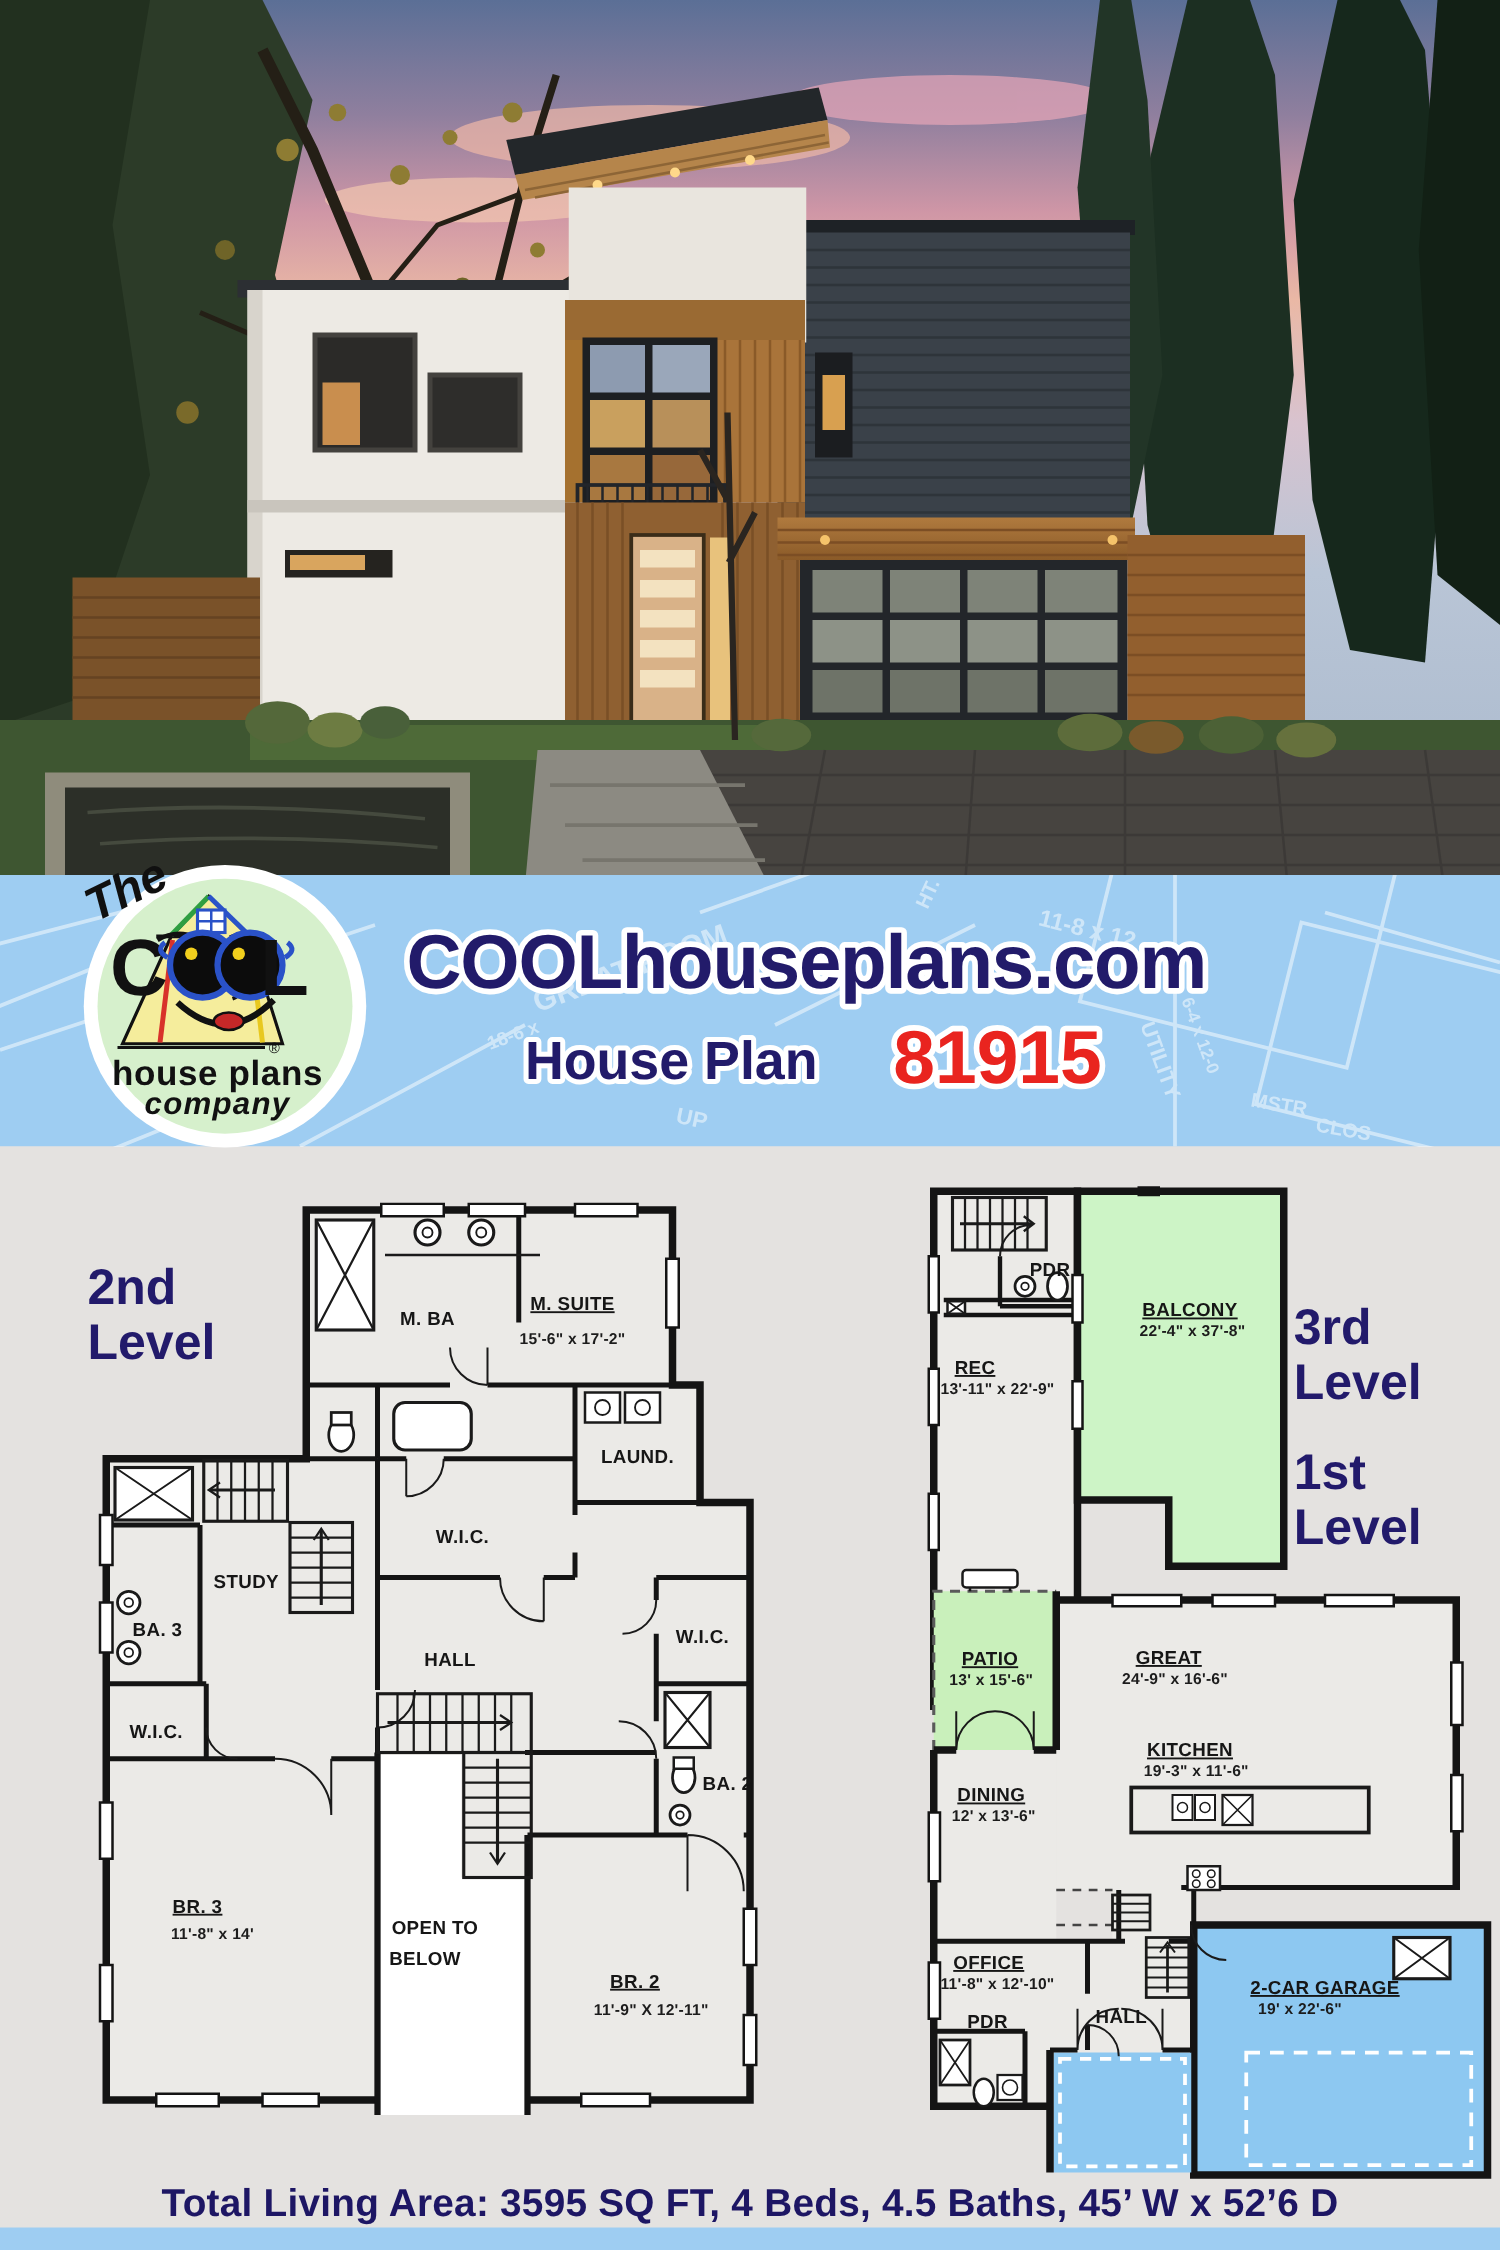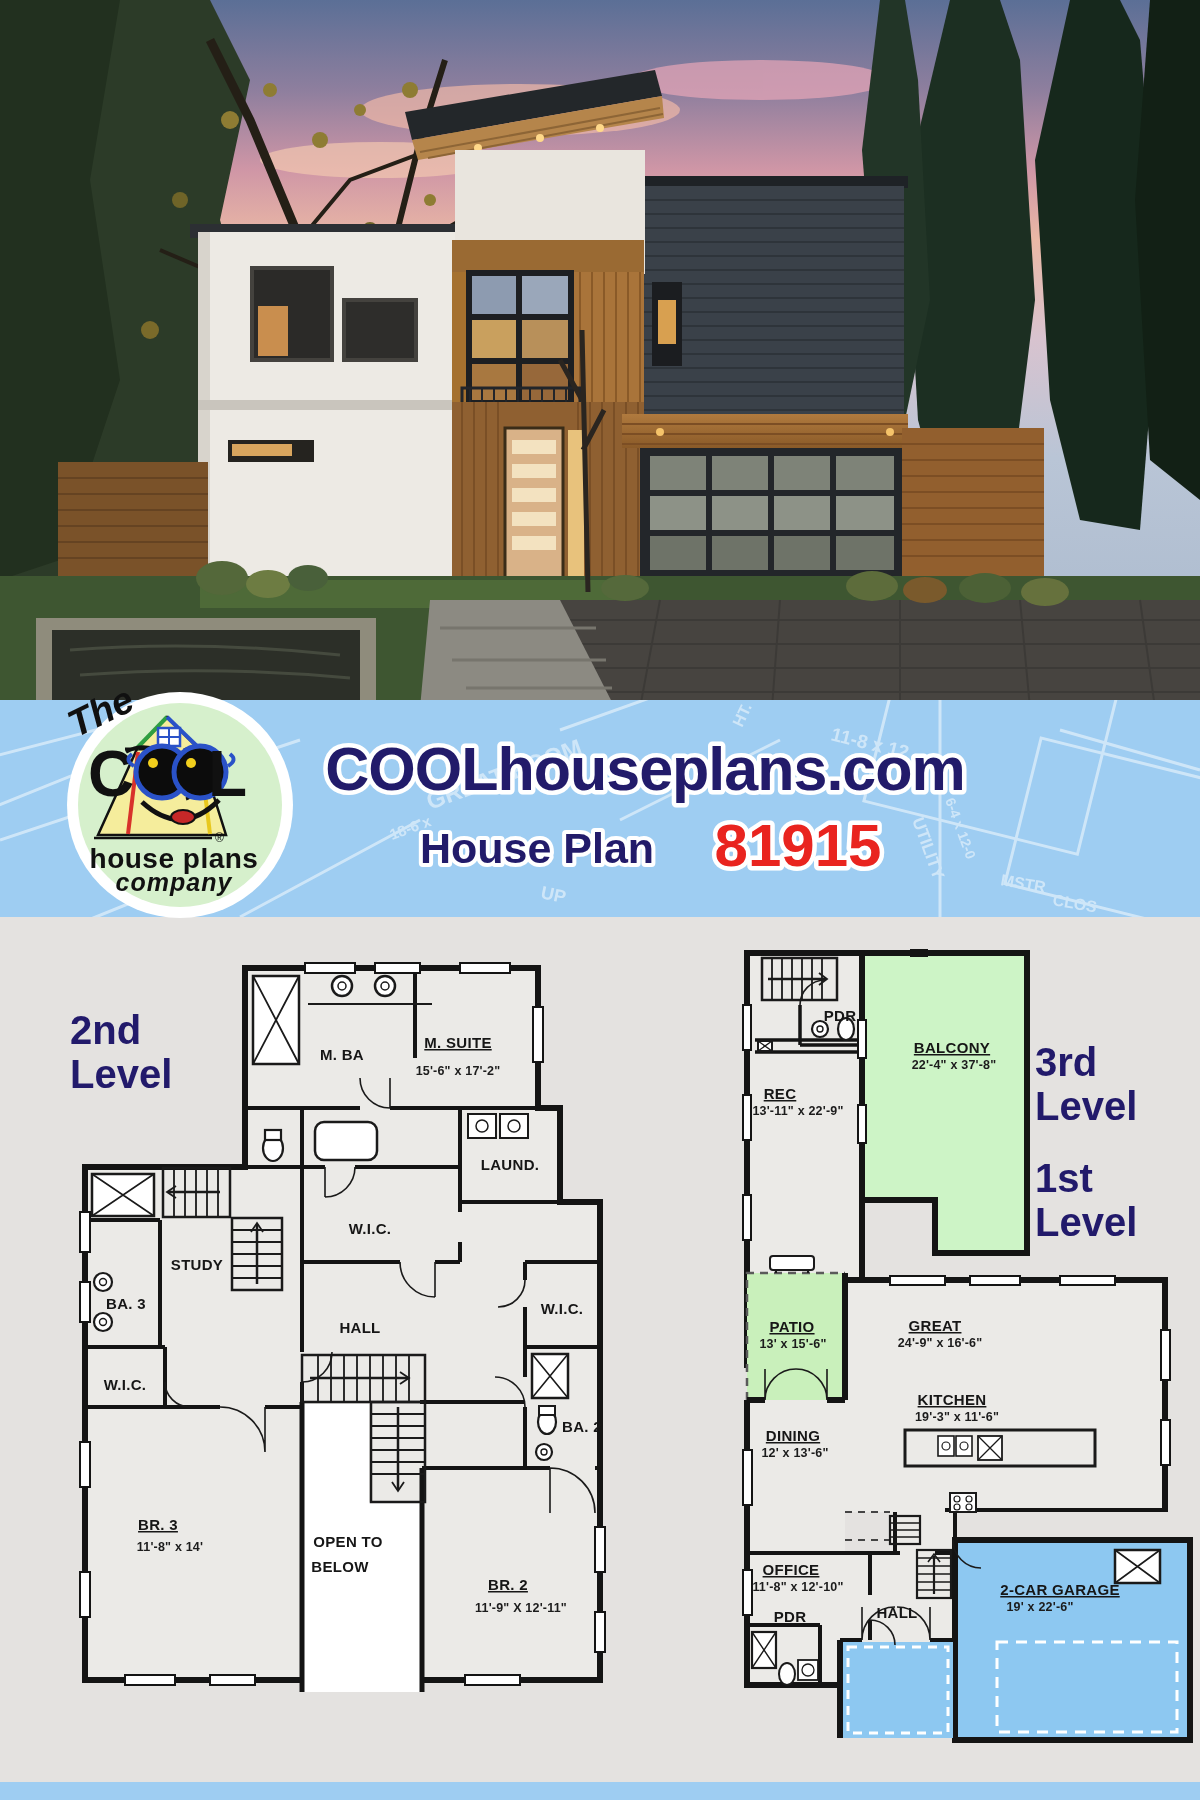--- a/index.html
+++ b/index.html
@@ -560,15 +560,16 @@
       <text class="room-dim" x="155" y="207">12' x 13'-6"</text>
       <text class="room-name" x="151" y="325">OFFICE</text>
       <text class="room-dim" x="158" y="341">11'-8" x 12'-10"</text>
       <text class="room-name2" x="257" y="368" font-size="13.5">HALL</text>
       <text class="room-name2" x="150" y="372" font-size="13">PDR</text>
       <text class="room-name" x="420" y="345">2-CAR GARAGE</text>
       <text class="room-dim" x="400" y="361">19' x 22'-6"</text>
     </g>
   </svg>
 
+  <div class="footer-bar">Total Living Area: 3595 SQ FT, 4 Beds, 4.5 Baths, 45’ W x 52’6 D</div>
   <div class="footer-strip"></div>
 
 </div>
 
 </body></html>

